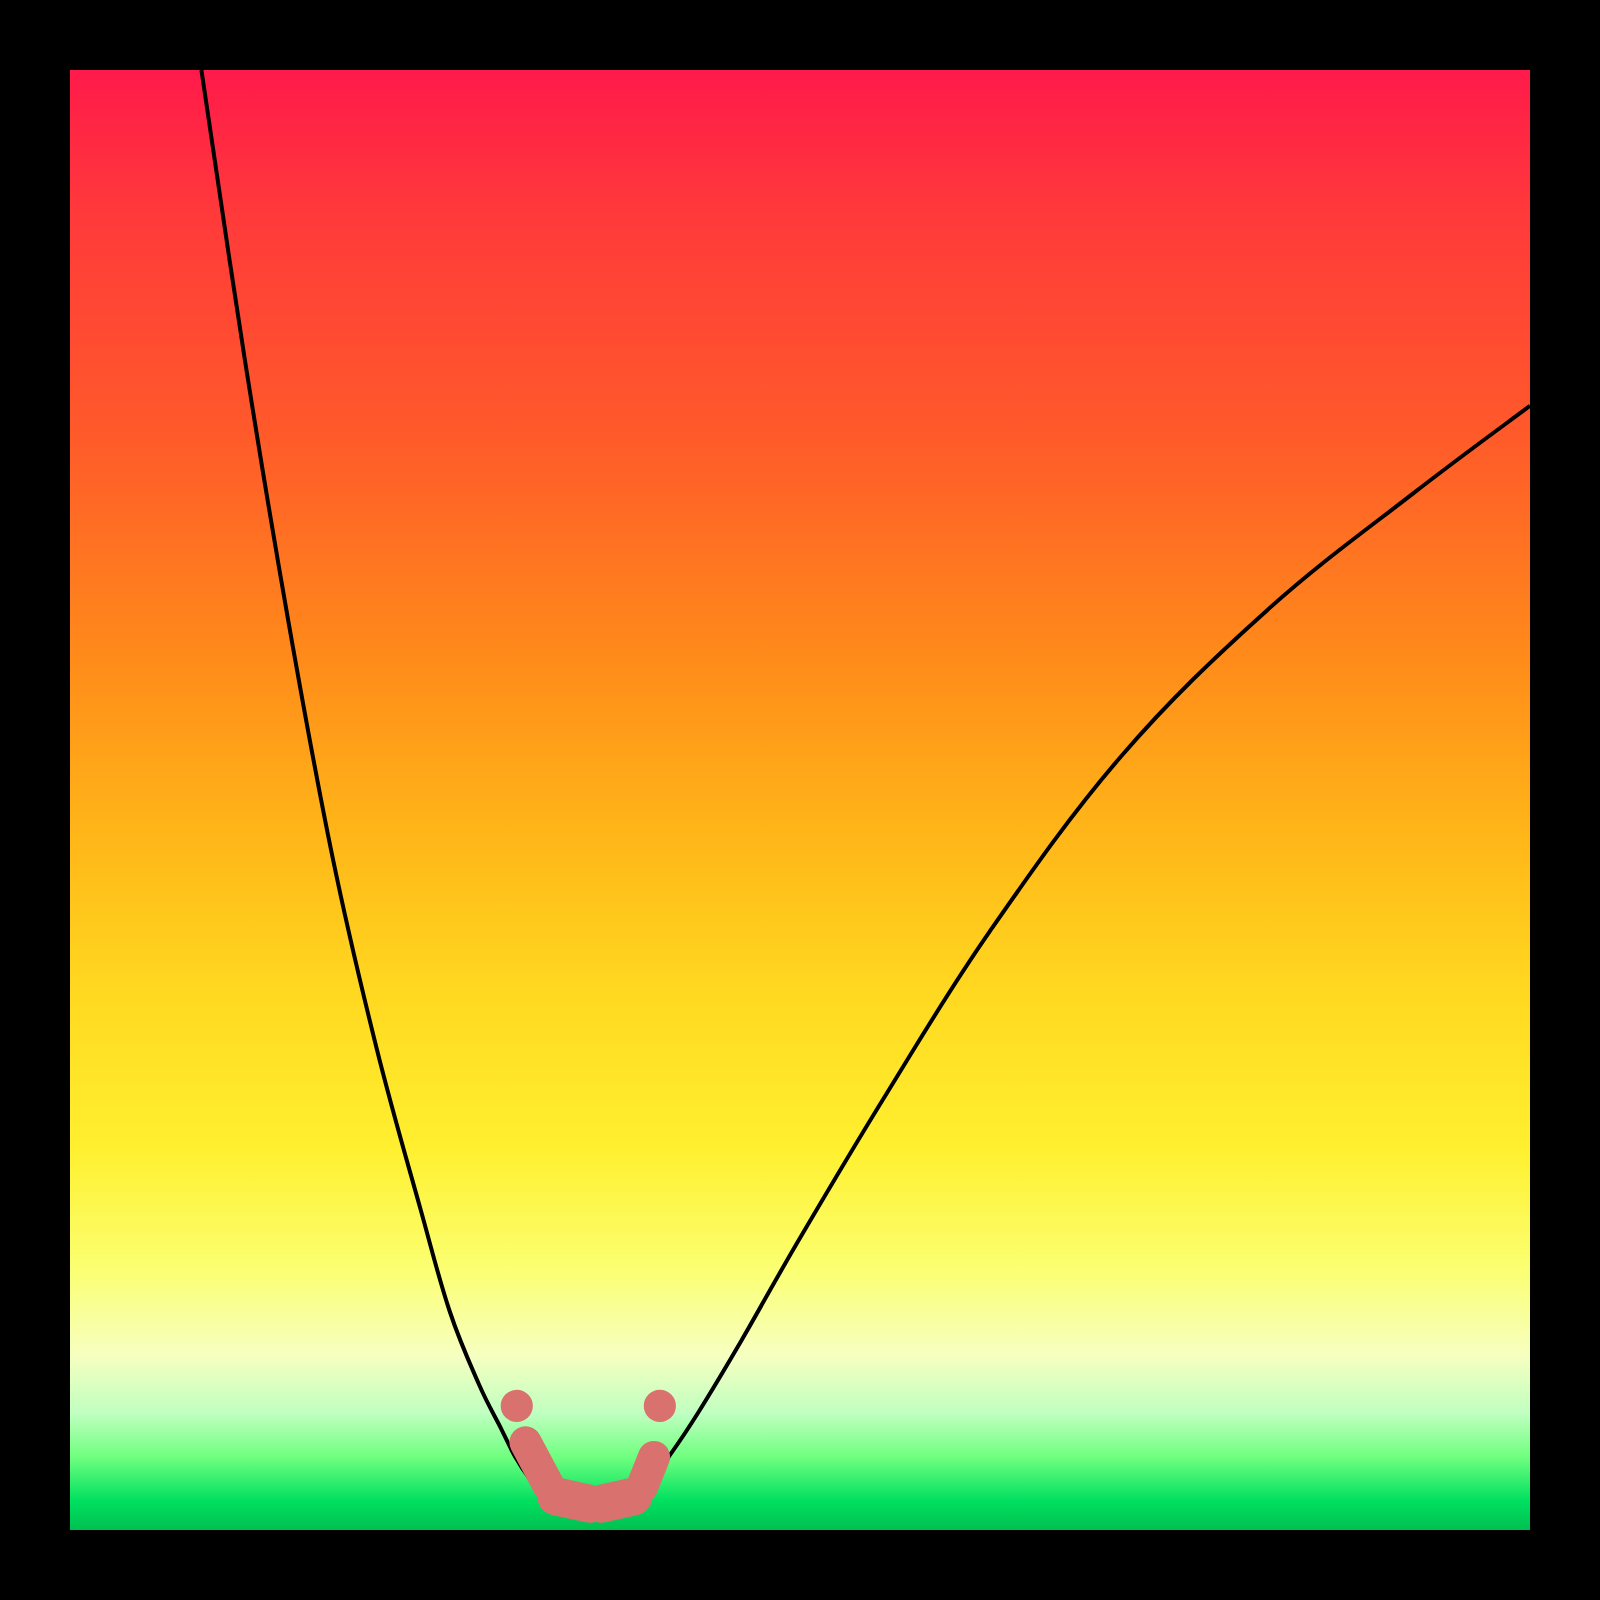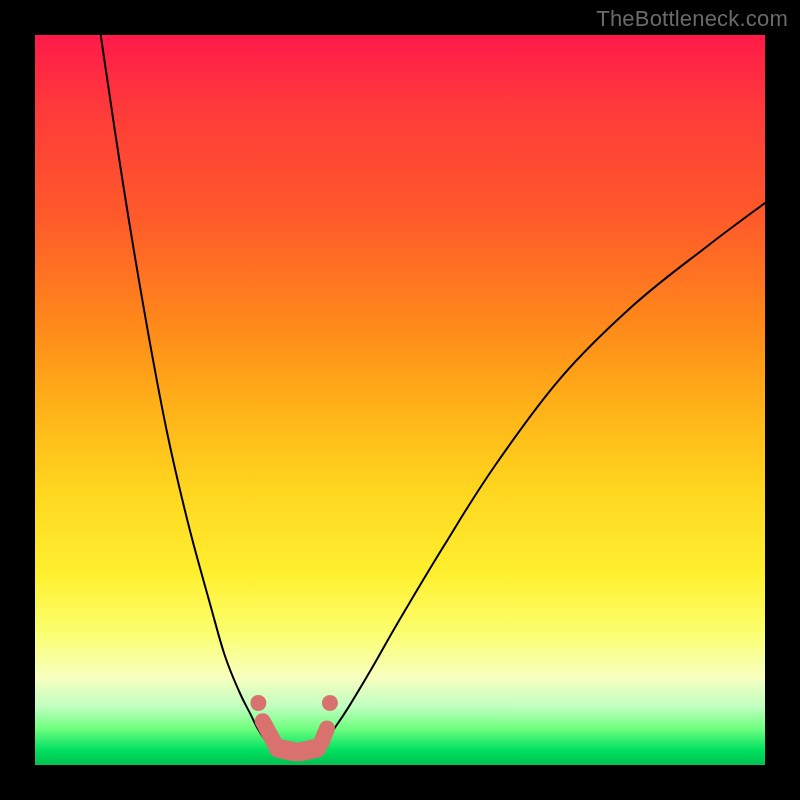--- a/index.html
+++ b/index.html
@@ -76,15 +76,14 @@
           <circle cx="40.4" cy="91.5" r="1.1" fill="#d9716e"></circle>
           <line x1="31.2" y1="94" x2="32.8" y2="97" stroke="#d9716e" stroke-width="2.2" stroke-linecap="round"></line>
           <line x1="33.3" y1="97.7" x2="35.6" y2="98.2" stroke="#d9716e" stroke-width="2.6" stroke-linecap="round"></line>
           <line x1="36.4" y1="98.2" x2="38.6" y2="97.7" stroke="#d9716e" stroke-width="2.6" stroke-linecap="round"></line>
           <line x1="39.2" y1="97" x2="40" y2="95" stroke="#d9716e" stroke-width="2.2" stroke-linecap="round"></line>
         </g>
     </svg>
 
   </div>
 
-  <div class="watermark">TheBottleneck.com</div>
 
 </div>
 
 </body></html>

